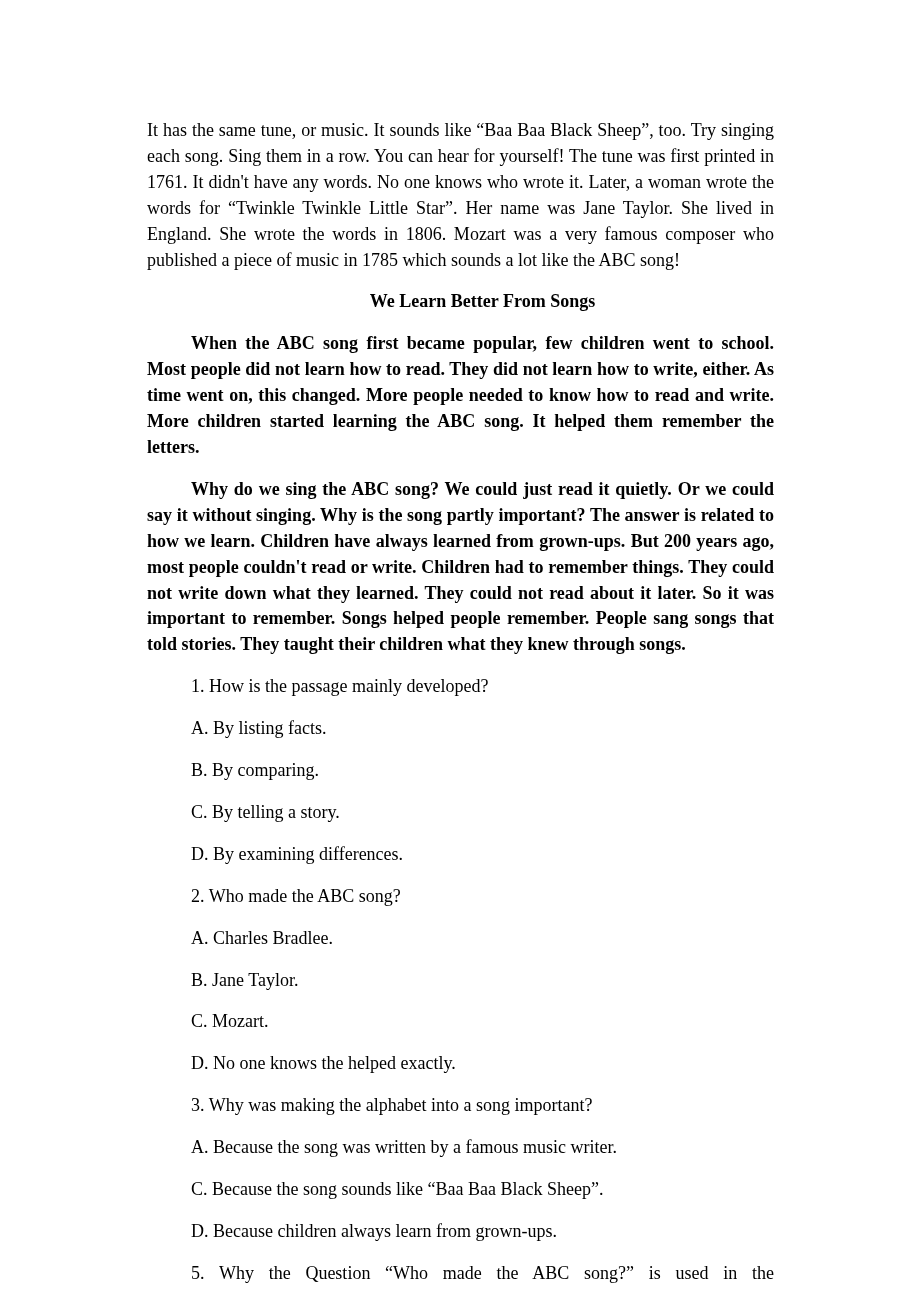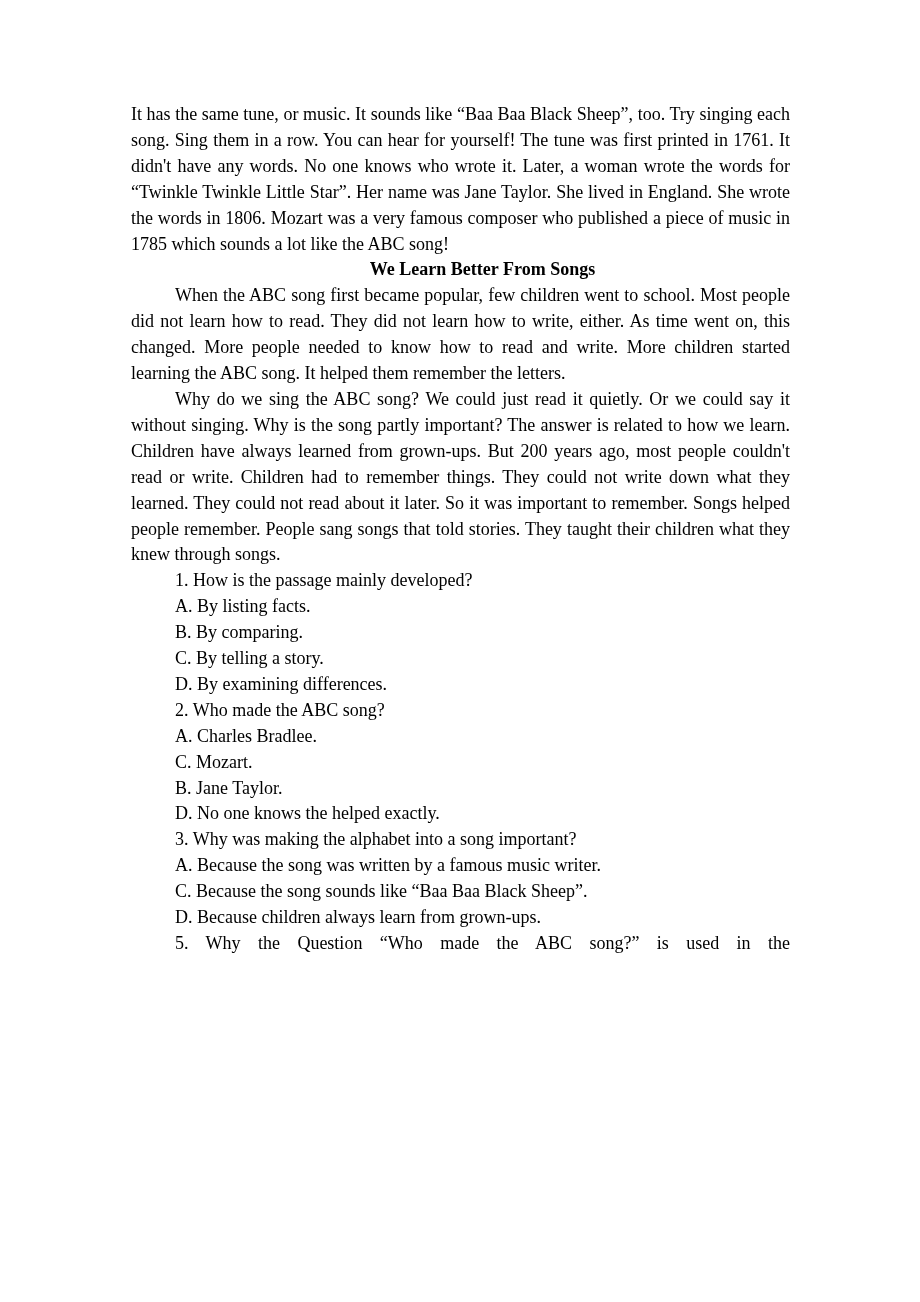--- a/index.html
+++ b/index.html
@@ -18,28 +18,29 @@
     position: absolute;
     left: 131px;
     top: 102px;
     width: 659px;
     font-family: "Liberation Serif", "DejaVu Serif", serif;
     font-size: 18px;
     line-height: 25.9px;
     color: #000000;
   }
   .text-block p {
-    margin: 0;
+    margin: 16px;
     padding: 0;
   }
   .justify {
     text-align: justify;
   }
   .indent {
     text-indent: 44px;
+    font-weight: bold;
   }
   .heading {
     font-weight: 700;
     text-align: center;
   }
   .qline {
     text-indent: 44px;
     text-align: left;
   }
   .stretch {
@@ -65,22 +66,22 @@
     <div>
 
       <p class="qline">1. How is the passage mainly developed?</p>
       <p class="qline">A. By listing facts.</p>
       <p class="qline">B. By comparing.</p>
       <p class="qline">C. By telling a story.</p>
       <p class="qline">D. By examining differences.</p>
 
       <p class="qline">2. Who made the ABC song?</p>
       <p class="qline">A. Charles Bradlee.</p>
+      <p class="qline">B. Jane Taylor.</p>
       <p class="qline">C. Mozart.</p>
-      <p class="qline">B. Jane Taylor.</p>
       <p class="qline">D. No one knows the helped exactly.</p>
 
       <p class="qline">3. Why was making the alphabet into a song important?</p>
       <p class="qline">A. Because the song was written by a famous music writer.</p>
       <p class="qline">C. Because the song sounds like “Baa Baa Black Sheep”.</p>
       <p class="qline">D. Because children always learn from grown-ups.</p>
 
       <p class="qline stretch">5. Why the Question “Who made the ABC song?” is used in the</p>
 
     </div>

